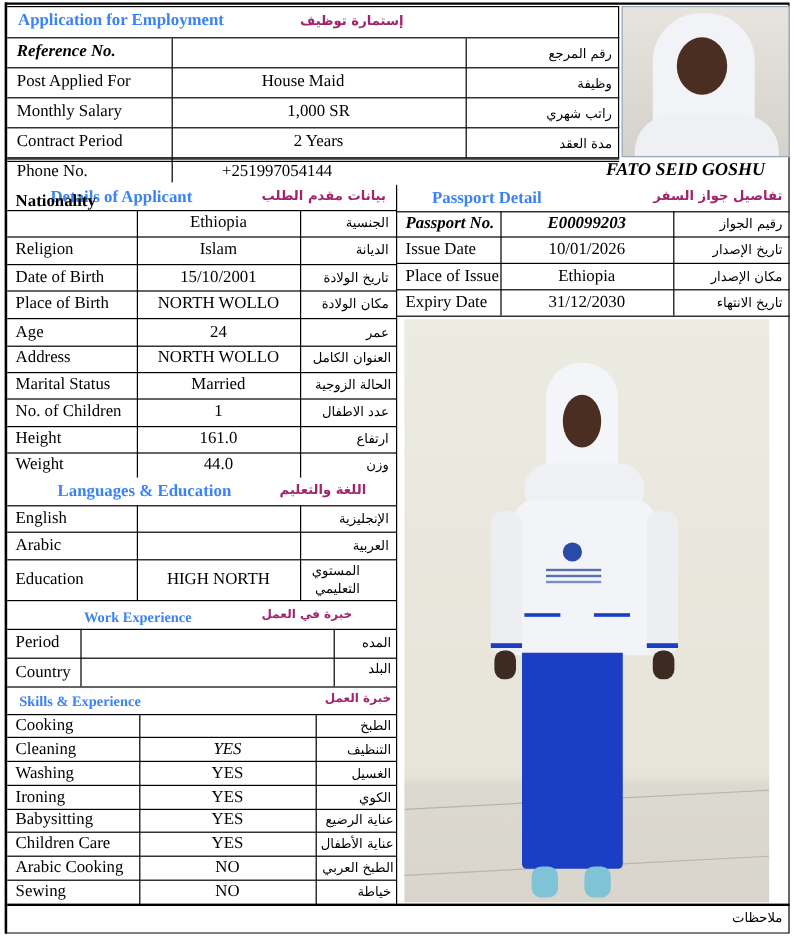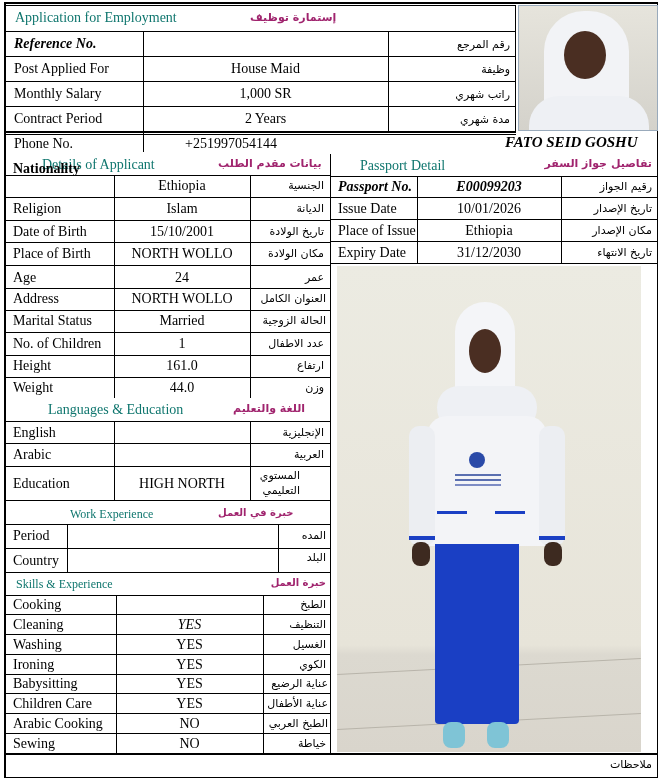--- a/index.html
+++ b/index.html
@@ -4,21 +4,21 @@
 <style>
   * { box-sizing: border-box; margin: 0; padding: 0; }
   body {
     width: 662px; height: 781px; background: #ffffff;
     font-family: "Liberation Serif", serif; color: #000;
     position: relative; overflow: hidden;
   }
   .abs { position: absolute; }
   .txt { font-size: 14px; line-height: 1; white-space: nowrap; }
   .ar { font-family: "DejaVu Sans", sans-serif; font-size: 11px; direction: rtl; }
-  .hdr { color: #0f766e; font-weight: normal; font-size: 14px; }
+  .hdr { color: #3b82f6; font-weight: bold; font-size: 14px; }
   .hdr-ar { color: #a0246e; font-family: "DejaVu Sans", sans-serif; font-weight: bold; font-size: 11px; direction: rtl; }
   .bold { font-weight: bold; font-style: italic; }
   .hline { position: absolute; height: 1px; background: #000; }
   .vline { position: absolute; width: 1px; background: #000; }
   .center { text-align: center; }
   .photo-box { position: absolute; overflow: hidden; }
 </style>
 </head>
 <body>
 
@@ -35,30 +35,30 @@
 <div class="hline" style="left:6px;top:106px;width:510px;"></div>
 <div class="hline" style="left:6px;top:132px;width:510px;"></div>
 <div class="vline" style="left:143px;top:32px;height:120px;"></div>
 <div class="vline" style="left:388px;top:32px;height:100px;"></div>
 
 <div class="abs txt bold" style="left:14px;top:37px;">Reference No.</div>
 <div class="abs txt center" style="left:143px;top:37px;width:245px;"></div>
 <div class="abs txt ar" style="left:395px;top:39px;width:115px;text-align:right;direction:rtl;">رقم المرجع</div>
 
 <div class="abs txt" style="left:14px;top:62px;">Post Applied For</div>
-<div class="abs txt center" style="left:143px;top:62px;width:245px;">House Maid</div>
+<div class="abs txt center" style="left:130px;top:62px;width:245px;">House Maid</div>
 <div class="abs txt ar" style="left:395px;top:64px;width:115px;text-align:right;">وظيفة</div>
 
 <div class="abs txt" style="left:14px;top:87px;">Monthly Salary</div>
 <div class="abs txt center" style="left:143px;top:87px;width:245px;">1,000 SR</div>
 <div class="abs txt ar" style="left:395px;top:89px;width:115px;text-align:right;">راتب شهري</div>
 
 <div class="abs txt" style="left:14px;top:112px;">Contract Period</div>
 <div class="abs txt center" style="left:143px;top:112px;width:245px;">2 Years</div>
-<div class="abs txt ar" style="left:395px;top:114px;width:115px;text-align:right;">مدة شهري</div>
+<div class="abs txt ar" style="left:395px;top:114px;width:115px;text-align:right;">مدة العقد</div>
 
 <div class="hline" style="left:6px;top:134px;width:510px;"></div>
 <div class="abs txt" style="left:14px;top:137px;">Phone No.</div>
 <div class="abs txt" style="left:185px;top:137px;">+251997054144</div>
 
 <div class="photo-box" style="left:518px;top:5px;width:140px;height:126px;background:#d9d6cf;border:1px solid #9ab;">
   <div style="position:absolute;left:0;top:0;width:100%;height:100%;background:linear-gradient(180deg,#e6e4dc 0%,#d4d2cb 100%);"></div>
   <div style="position:absolute;left:25px;top:5px;width:85px;height:125px;border-radius:40px 40px 10px 10px;background:#f2f3f6;"></div>
   <div style="position:absolute;left:45px;top:25px;width:42px;height:48px;border-radius:50%;background:#4a2e22;"></div>
   <div style="position:absolute;left:10px;top:90px;width:120px;height:40px;border-radius:30px 30px 0 0;background:#eef0f4;"></div>

